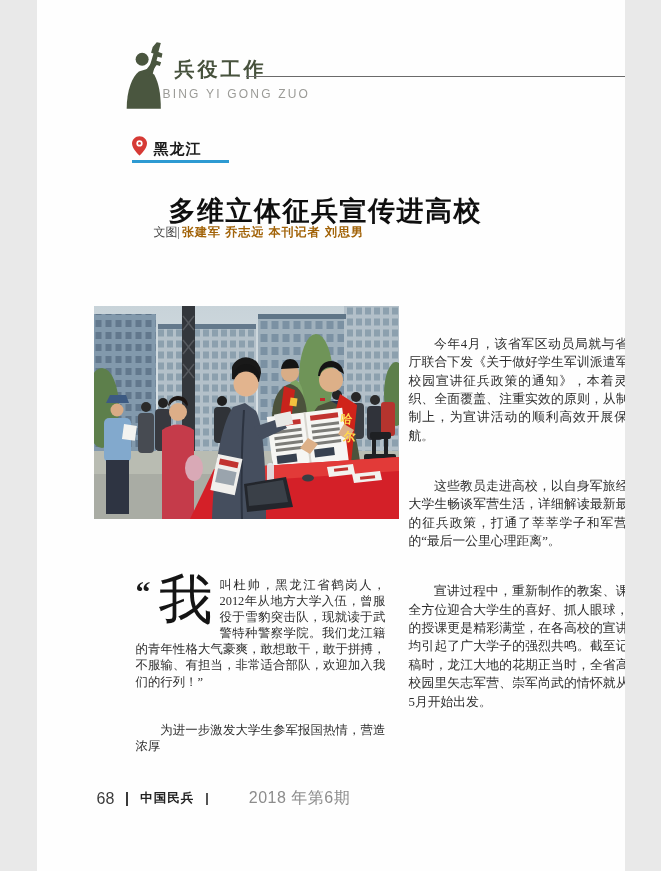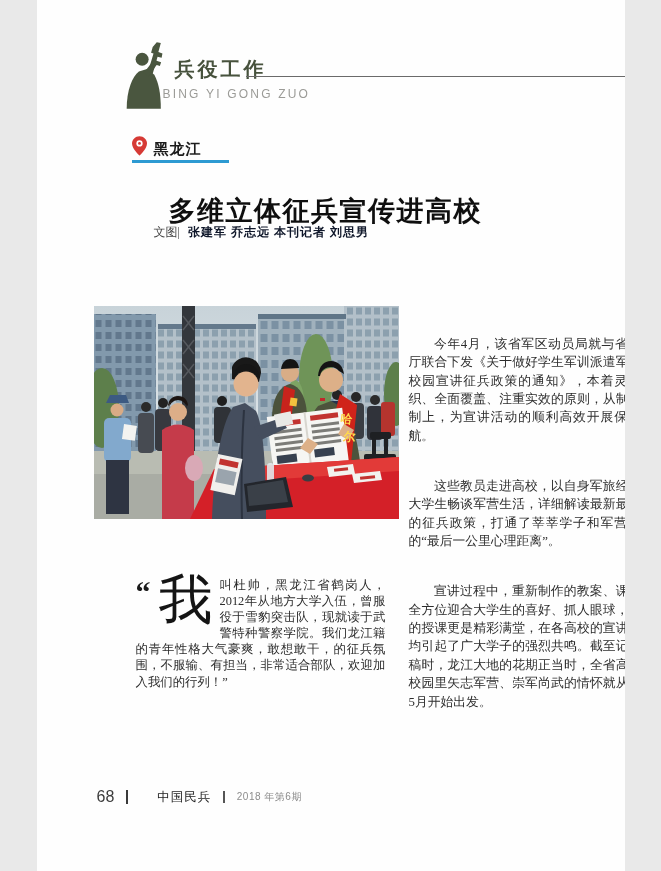--- a/index.html
+++ b/index.html
@@ -15,42 +15,42 @@
     font-size:12px;color:#9b9b97;letter-spacing:2.2px;}
   .brand-line{position:absolute;left:209px;top:76px;width:426px;height:1px;background:#6a6a6a;}
   
   .loc{position:absolute;left:95px;top:136px;display:flex;align-items:center;gap:7px;}
   .loc-label{font-family:"Liberation Sans","DejaVu Sans",sans-serif;font-size:15px;font-weight:bold;color:#1c1c1c;
     letter-spacing:1px;padding-top:2px;}
   .loc-underline{position:absolute;left:95px;top:160px;width:97px;height:2.5px;background:#2d9ad2;}
   .article-title{position:absolute;left:116px;top:177px;font-family:"Liberation Sans","DejaVu Sans",sans-serif;
     font-size:27px;font-weight:bold;color:#0f0f0f;letter-spacing:1.5px;}
   .byline{position:absolute;left:117px;top:224px;font-size:12px;color:#454545;}
-  .byline .authors{font-family:Liberation Serif, serif;font-weight:bold;color:#0f172a;
-    margin-left:8px;letter-spacing:1px;}
+  .byline .authors{font-family:Liberation Sans, sans-serif;font-weight:bold;color:#a16207;
+    margin-left:2px;letter-spacing:1px;}
   
   .photo{position:absolute;left:57px;top:306px;width:305px;height:213px;overflow:hidden;background:#cfd8dc;}
   .photo svg{display:block;}
   
   .col{position:absolute;text-align:justify;color:#2d2d2d;}
   .col p{margin:0;}
   .col .indent{text-indent:2em;margin-top:32px;}
   .col-left{left:99px;top:577px;width:250px;font-size:12.4px;line-height:16.1px;}
   .col-right{left:372px;top:303px;width:246px;font-size:12.8px;line-height:18.35px;}
   .dropcap{float:left;width:84px;height:50px;position:relative;}
   .dc-quote{position:absolute;left:0;top:0;font-size:30px;line-height:30px;font-weight:bold;color:#1a1a1a;}
   .dc-char{position:absolute;left:23px;top:-5px;font-size:54px;line-height:56px;color:#141414;}
   
   .footer{position:absolute;left:60px;top:788px;display:flex;align-items:center;gap:12px;
     font-family:"Liberation Sans","DejaVu Sans",sans-serif;}
   .footer .page-num{font-size:16px;color:#3c3c3c;}
   .footer .div1{width:2px;height:14px;background:#3a3a3a;}
-  .footer .mag-name{font-size:12.5px;font-weight:normal;color:#222;letter-spacing:1px;margin-left:17px;}
+  .footer .mag-name{font-size:12.5px;font-weight:bold;color:#222;letter-spacing:1px;}
   .footer .div2{width:1.5px;height:12px;background:#555;}
-  .footer .issue{font-size:10px;color:#8c8c8c;letter-spacing:0.5px;}
+  .footer .issue{font-size:16px;color:#8c8c8c;letter-spacing:0.5px;margin-left:29px;}
 </style>
 </head>
 <body>
 
 <div class="page">
 
   <div class="brand-logo">
     <svg viewBox="0 0 64 82" width="52" height="67" aria-hidden="true">
       <g fill="#4a563f">
         <path d="M44 0 l5 1 -3 11 5 2 -1 5 -5 -1 -8 28 -6 -2 9 -30 -3 -1 2 -7 z"></path>
@@ -238,22 +238,23 @@
       <path d="M150 178 l42 -7 7 30 -46 5 z" fill="#23262c"></path>
       <path d="M153 180 l36 -6 5 22 -39 4 z" fill="#3a4048"></path>
     </svg>
   </div>
 
   <div class="col col-left">
     <p>
       <span class="dropcap">
           <span class="dc-quote">“</span>
           <span class="dc-char">我</span>
-        </span><span>叫杜帅，黑龙江省鹤岗人，2012年从地方大学入伍，曾服役于雪豹突击队，现就读于武警特种警察学院。我们龙江籍的青年性格大气豪爽，敢想敢干，的征兵氛围，不服输、有担当，非常适合部队，欢迎加入我们的行列！”</span>
+        </span><span>叫杜帅，黑龙江省鹤岗人，2012年从地方大学入伍，曾服役于雪豹突击队，现就读于武警特种警察学院。我们龙江籍的青年性格大气豪爽，敢想敢干，敢于拼搏，不服输、有担当，非常适合部队，欢迎加入我们的行列！”</span>
     </p>
+    <p class="indent"><span>为进一步激发大学生参军报国热情，营造浓厚</span></p>
   </div>
 
   <div class="col col-right">
     <p class="indent"><span>今年4月，该省军区动员局就与省教育厅联合下发《关于做好学生军训派遣军官进校园宣讲征兵政策的通知》，本着灵活组织、全面覆盖、注重实效的原则，从制度机制上，为宣讲活动的顺利高效开展保驾护航。</span></p>
     <p class="indent"><span>这些教员走进高校，以自身军旅经历和大学生畅谈军营生活，详细解读最新最权威的征兵政策，打通了莘莘学子和军营之间的“最后一公里心理距离”。</span></p>
     <p class="indent"><span>宣讲过程中，重新制作的教案、课件、全方位迎合大学生的喜好、抓人眼球，教员的授课更是精彩满堂，在各高校的宣讲现场均引起了广大学子的强烈共鸣。截至记者发稿时，龙江大地的花期正当时，全省高校的校园里矢志军营、崇军尚武的情怀就从这个5月开始出发。</span></p>
   </div>
 
   <div class="footer">
     <span class="page-num">68</span>

